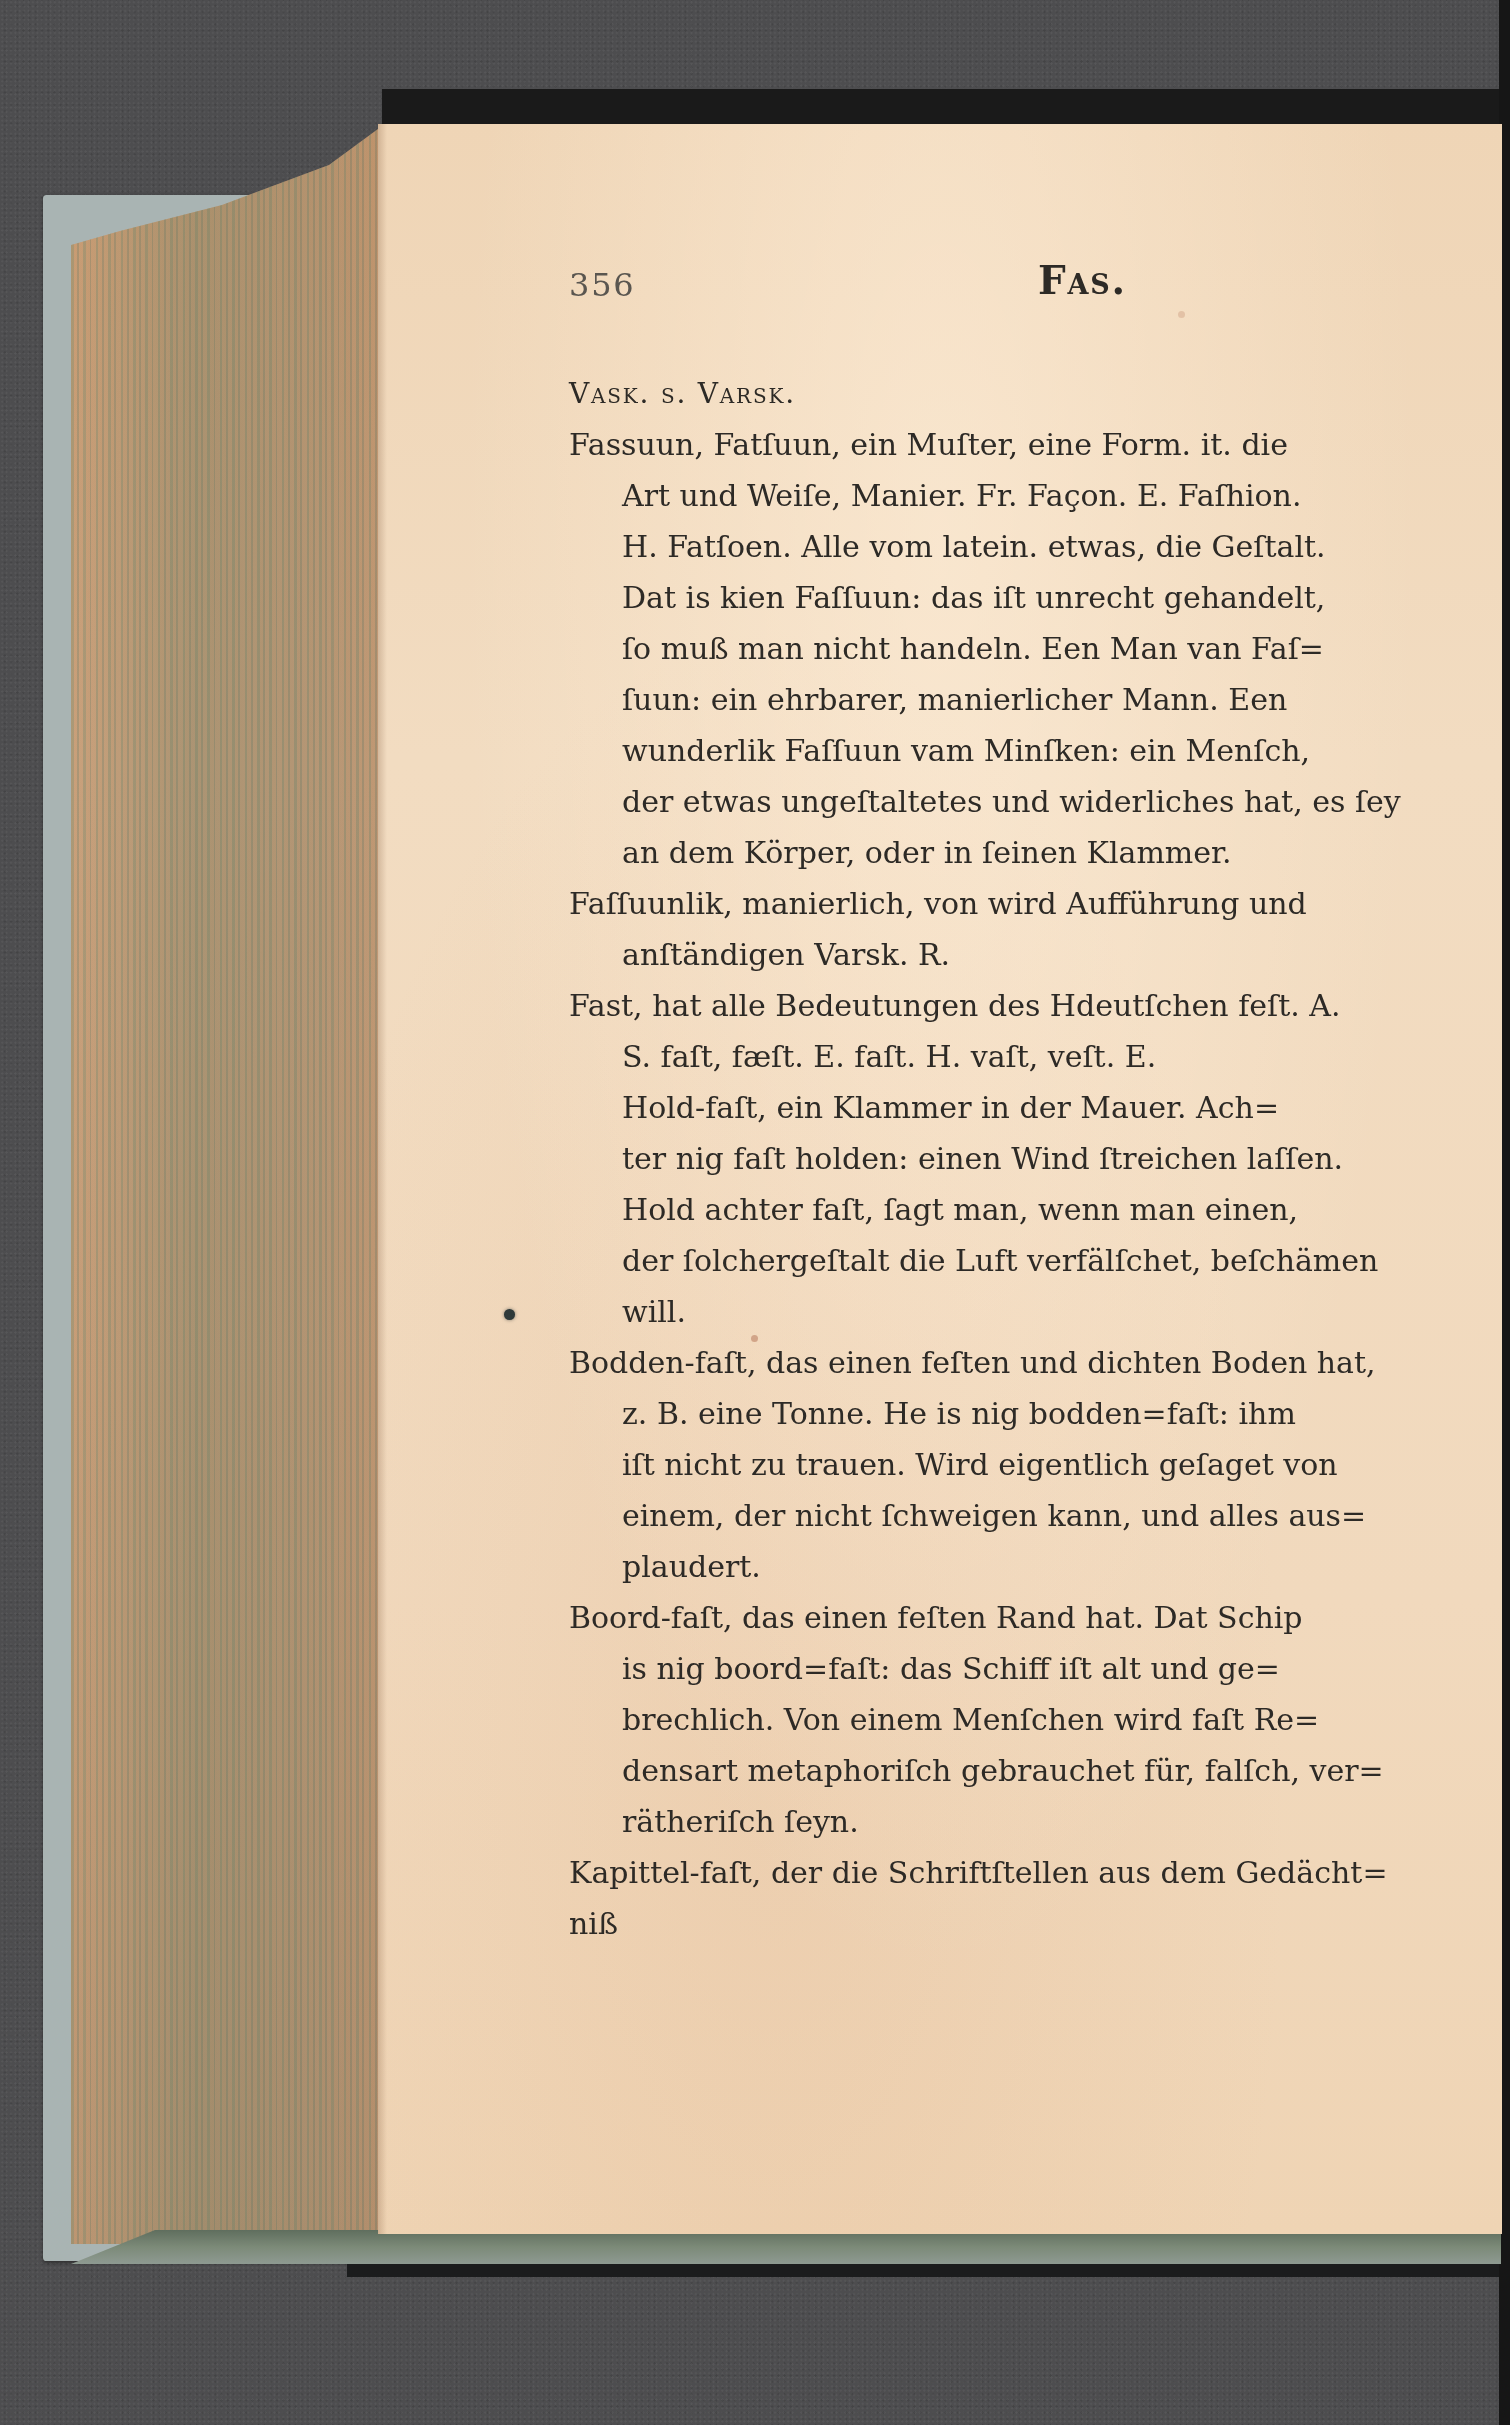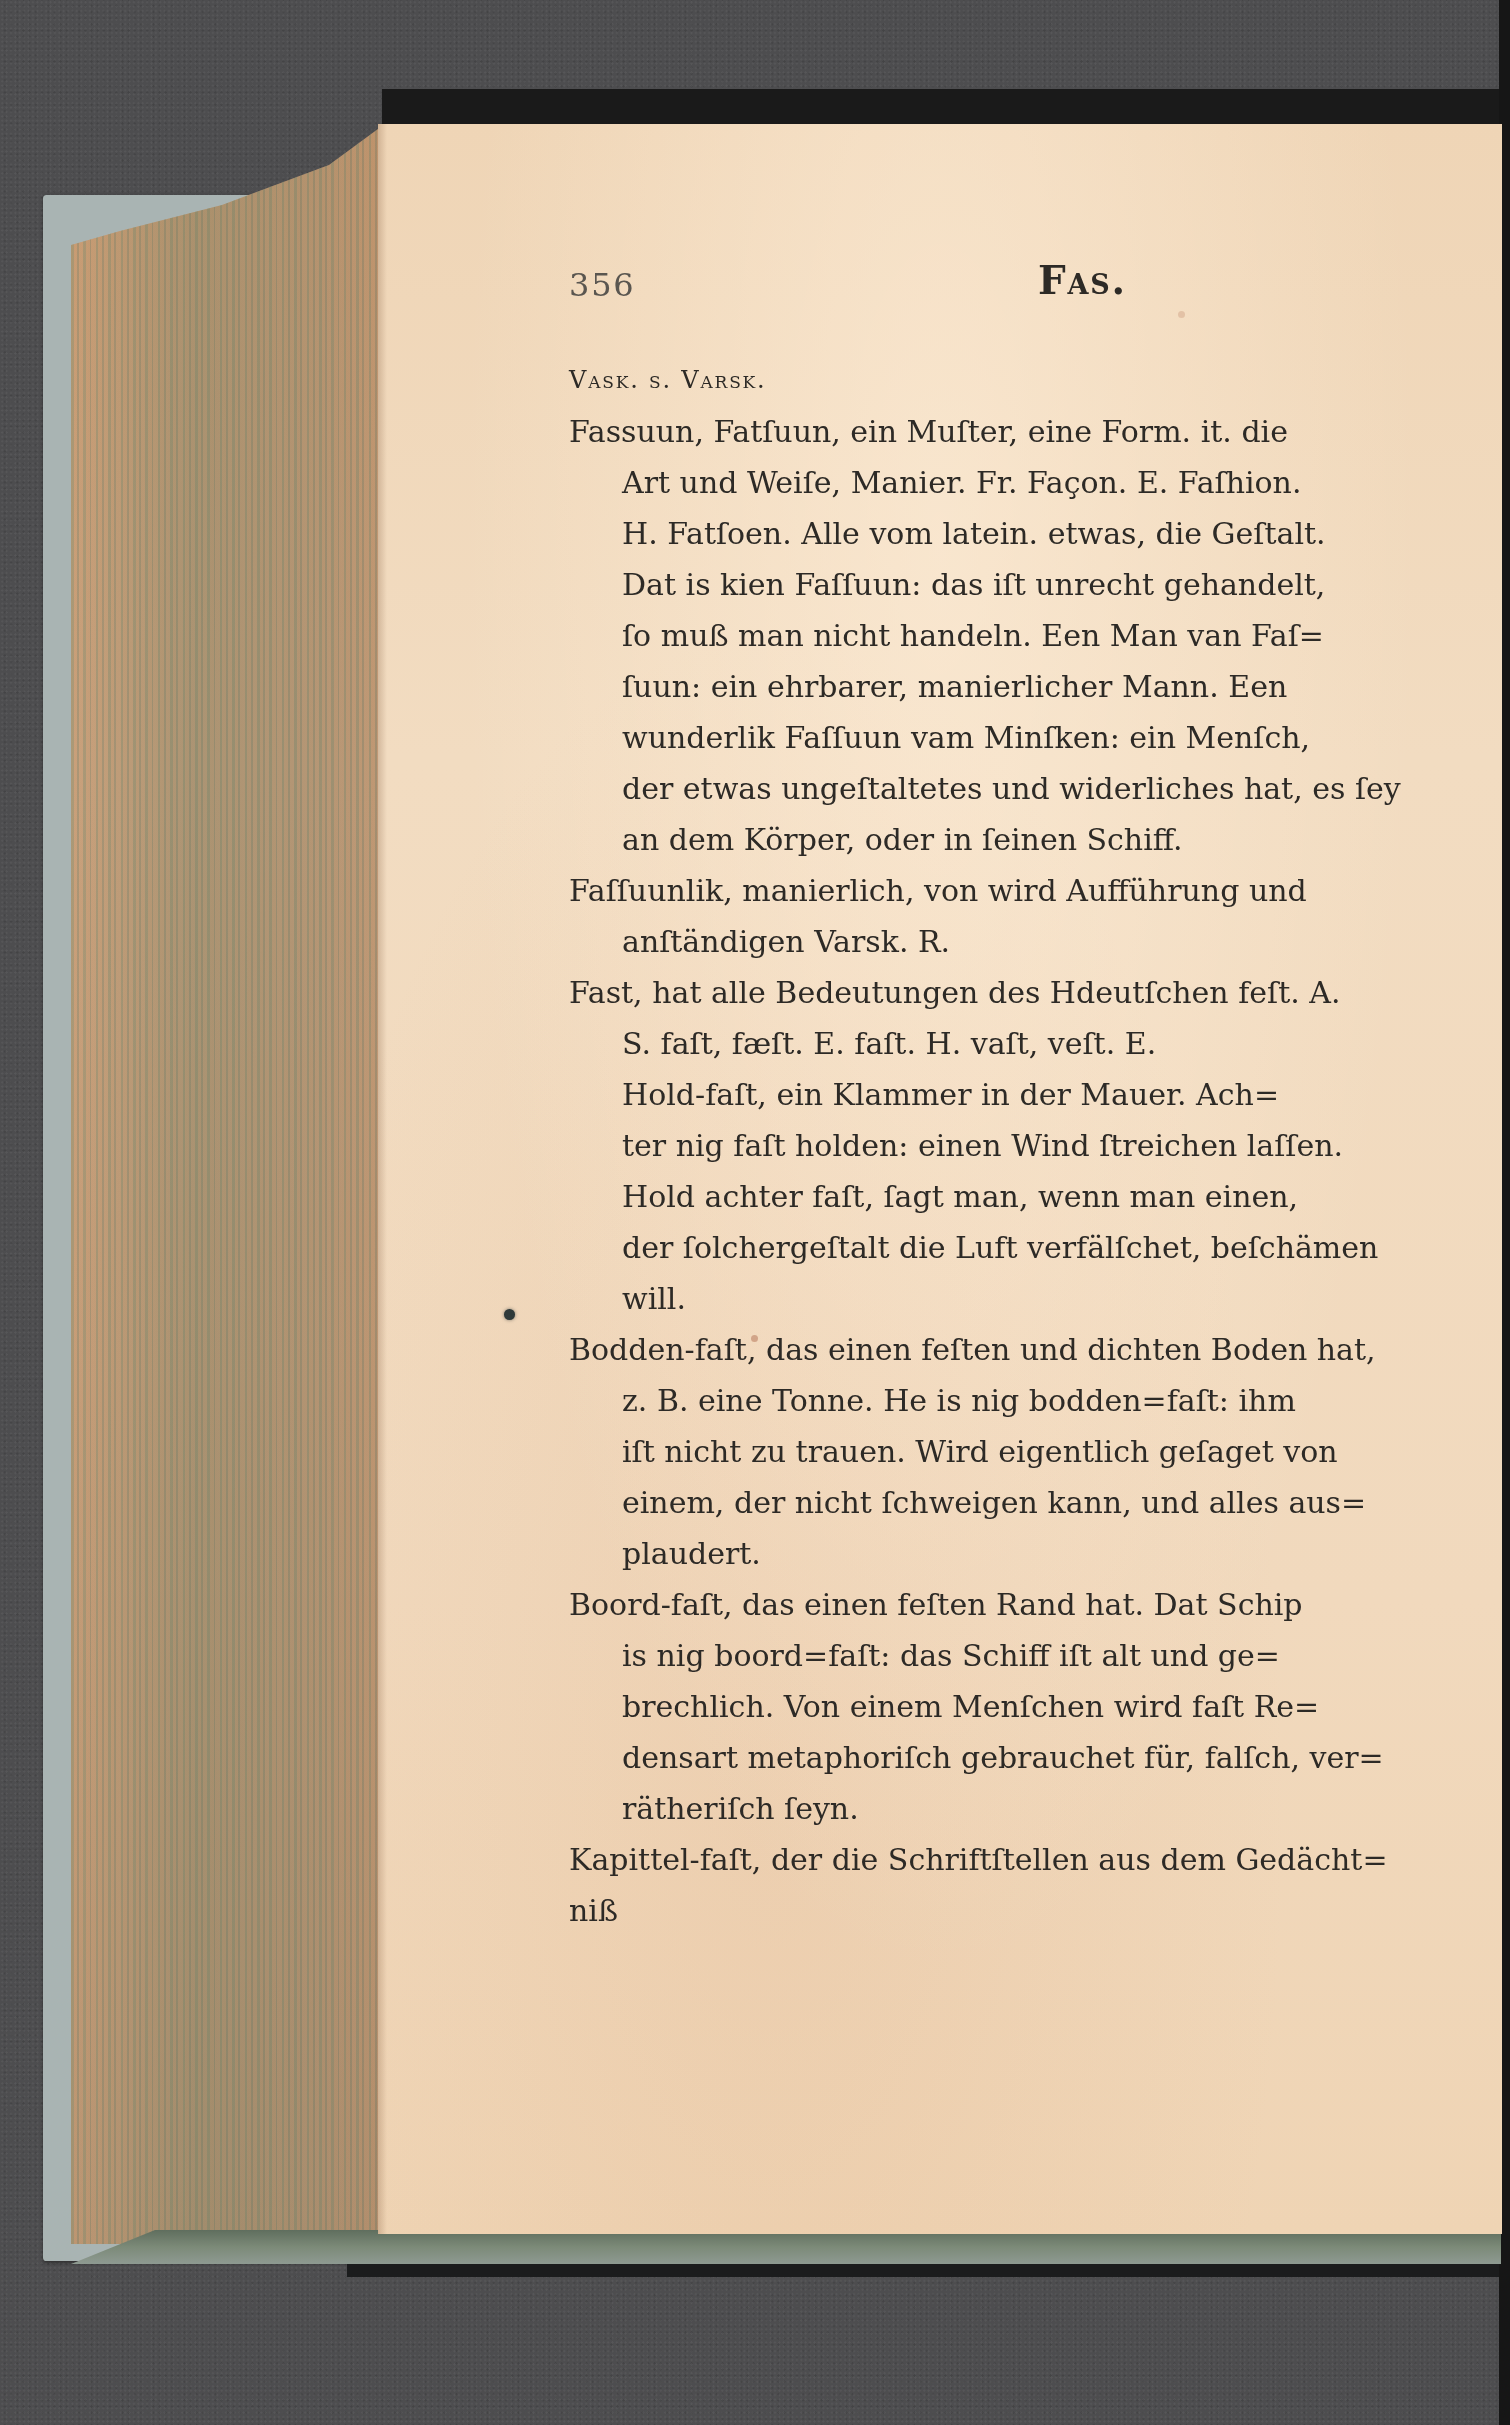--- a/index.html
+++ b/index.html
@@ -146,21 +146,21 @@
       margin-left: 34px;
     }
     .line {
       font-size: 30px;
       line-height: 51px;
       white-space: nowrap;
       overflow: visible;
     }
     .line.indent { padding-left: 53px; }
     .smallcaps { font-variant: small-caps; letter-spacing: 1.8px; }
-    .xref-line { font-size: 24px; margin-top: 27px; }
+    .xref-line { font-size: 28px; margin-top: 40px; }
     .entry { margin-top: 0; }
     .margin-dot {
       position: absolute;
       left: 504px;
       top: 1309px;
       width: 10.7px;
       height: 10.7px;
       border-radius: 50%;
       background: #2f3a3a;
       box-shadow: 0 0 3.6px rgba(40,50,50,0.6);
@@ -203,21 +203,21 @@
 
     <div class="entry">
       <div class="line">Fassuun, Fatſuun, ein Muſter, eine Form. it. die</div>
       <div class="line indent">Art und Weiſe, Manier. Fr. Façon. E. Faſhion.</div>
       <div class="line indent">H. Fatſoen. Alle vom latein. etwas, die Geſtalt.</div>
       <div class="line indent">Dat is kien Faſſuun: das iſt unrecht gehandelt,</div>
       <div class="line indent">ſo muß man nicht handeln. Een Man van Faſ=</div>
       <div class="line indent">ſuun: ein ehrbarer, manierlicher Mann. Een</div>
       <div class="line indent">wunderlik Faſſuun vam Minſken: ein Menſch,</div>
       <div class="line indent">der etwas ungeſtaltetes und widerliches hat, es ſey</div>
-      <div class="line indent">an dem Körper, oder in ſeinen Schiff.</div>
+      <div class="line indent">an dem Körper, oder in ſeinen Klammer.</div>
     </div>
 
     <div class="entry">
       <div class="line">Faſſuunlik, manierlich, von wird Aufführung und</div>
       <div class="line indent">anſtändigen Varsk. R.</div>
     </div>
 
     <div class="entry">
       <div class="line">Fast, hat alle Bedeutungen des Hdeutſchen feſt. A.</div>
       <div class="line indent">S. faſt, fæſt. E. faſt. H. vaſt, veſt. E.</div>

